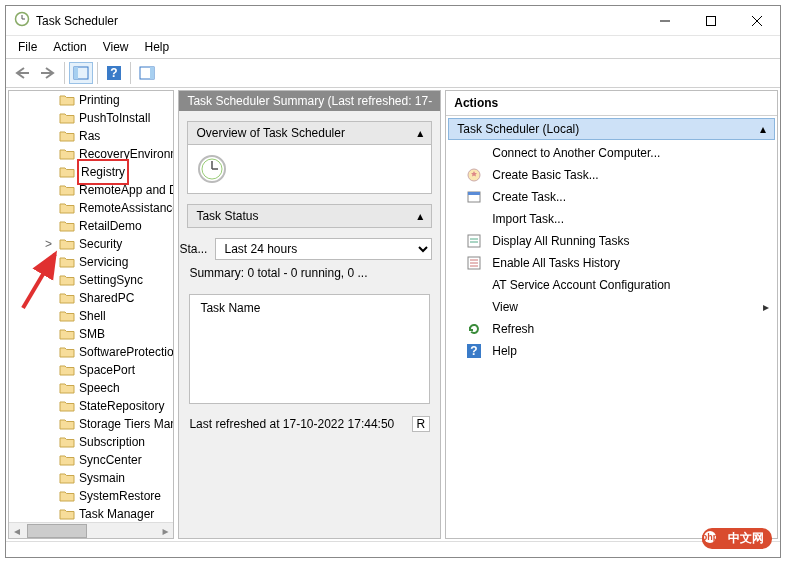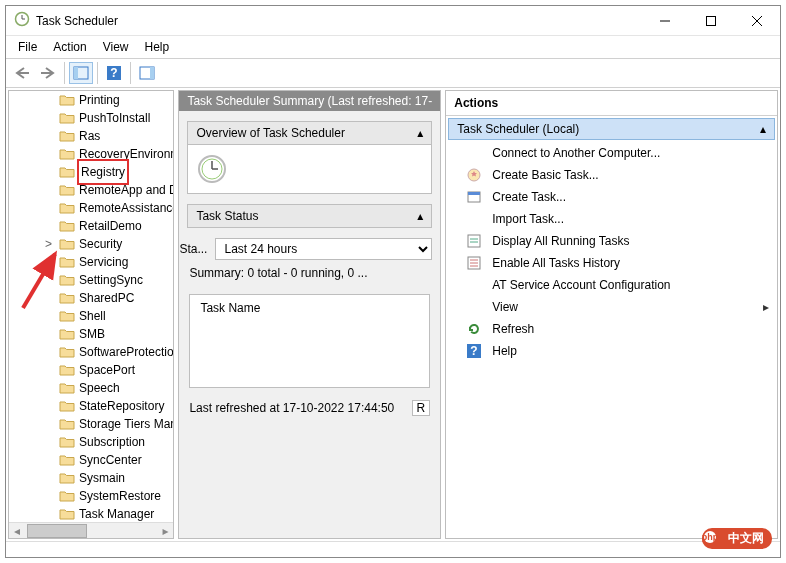--- a/index.html
+++ b/index.html
@@ -27,21 +27,21 @@
 .center-pane { flex: 1; display: flex; flex-direction: column; background: #f0f0f0; }
 .pane-header { background: #8a8a8a; color: #fff; padding: 3px 8px; white-space: nowrap; overflow: hidden; }
 .section { margin: 10px 8px 0 8px; }
 .section-head { background: #e8e8e8; border: 1px solid #bebebe; padding: 4px 8px; display: flex; justify-content: space-between; align-items: center; }
 .section-body { border: 1px solid #bebebe; border-top: none; background: #fff; padding: 8px; display: flex; gap: 8px; }
 .clock { width: 32px; height: 32px; flex-shrink: 0; }
 .overview-text { font-size: 12px; line-height: 1.4; height: 90px; overflow: hidden; }
 .status-row { display: flex; align-items: center; gap: 8px; padding: 10px 8px 6px 0; }
 .status-row select { flex: 1; border: 1px solid #bbb; padding: 2px 4px; background: #fff; }
 .summary-line { padding: 0 10px 8px 10px; white-space: nowrap; overflow: hidden; }
-.taskname-box { margin: 6px 10px; border: 1px solid #bebebe; background: #fff; height: 94px; padding: 6px 10px; }
+.taskname-box { margin: 6px 10px; border: 1px solid #bebebe; background: #fff; height: 110px; padding: 6px 10px; }
 .footer-line { padding: 6px 10px; display: flex; justify-content: space-between; align-items: center; background: #f0f0f0; }
 .rbtn { border: 1px solid #bbb; padding: 0 4px; background: #fff; }
 .actions-pane { width: 350px; display: flex; flex-direction: column; }
 .actions-title { padding: 5px 8px; font-weight: 600; border-bottom: 1px solid #d0d0d0; }
 .actions-sub { background: #cde1f7; border: 1px solid #8bb6de; padding: 3px 8px; display: flex; justify-content: space-between; align-items: center; margin: 2px; }
 .action-item { display: flex; align-items: center; padding: 3px 8px 3px 20px; gap: 10px; }
 .action-item .aicon { width: 16px; height: 16px; display: inline-flex; align-items: center; justify-content: center; }
 .action-item.hasarrow { justify-content: space-between; }
 .action-item .arr { color: #333; }
 .scrollbar-h { position: absolute; bottom: 0; left: 0; right: 0; height: 16px; background: #f0f0f0; border-top: 1px solid #ddd; display: flex; align-items: center; }

